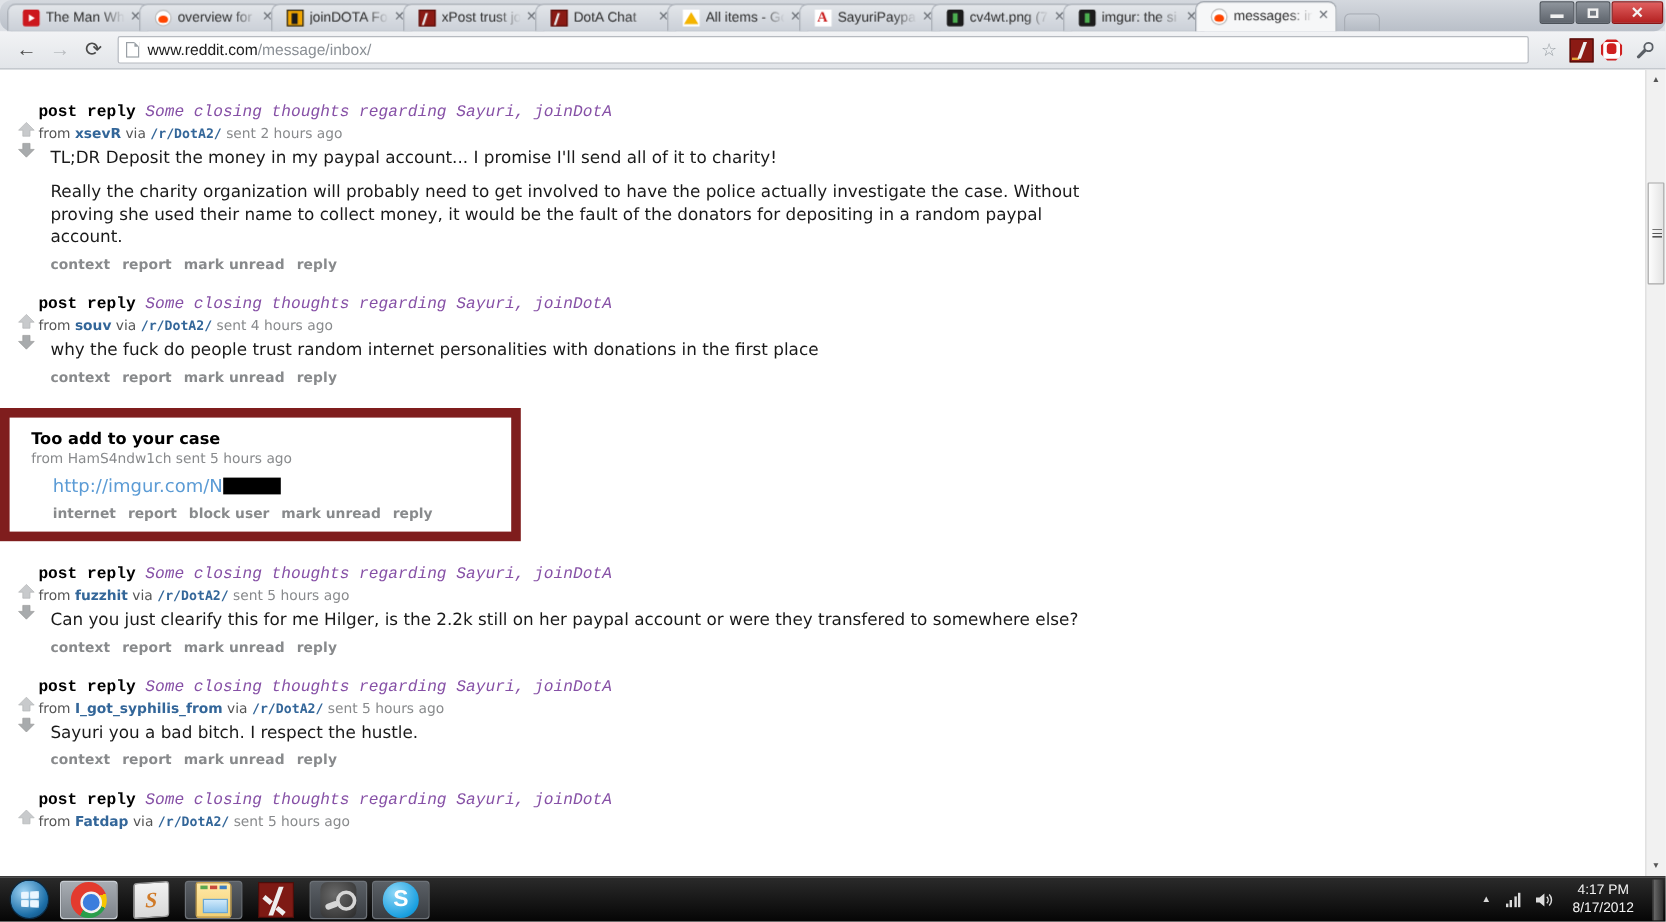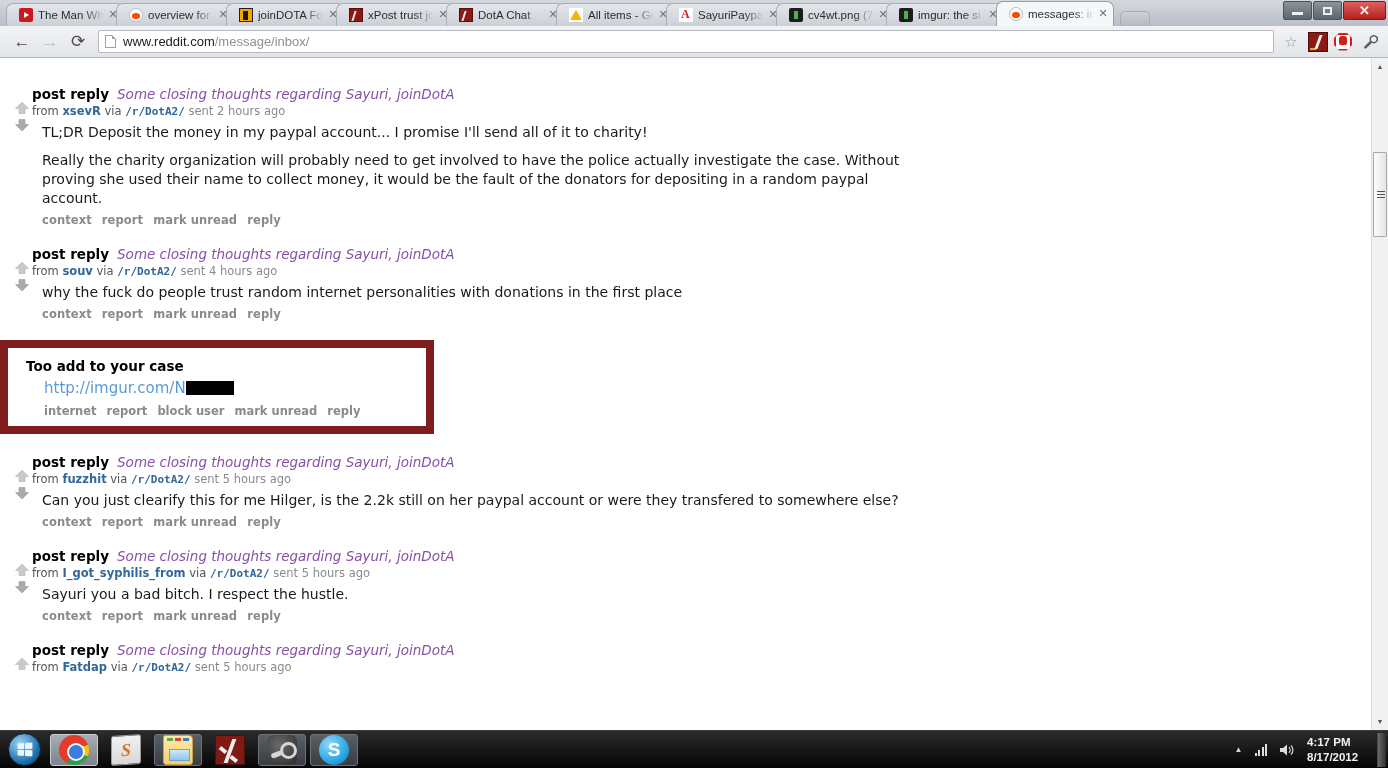--- a/index.html
+++ b/index.html
@@ -20,20 +20,21 @@
   }
 
   
   #tab-strip {
     position: relative;
     height: 26px;
     padding-left: 6px;
     background: linear-gradient(#d4d8de, #b9bfc8);
     display: flex;
     align-items: flex-end;
+    border-radius: 10px;
   }
   .tab {
     position: relative;
     height: 23px;
     width: 118px;
     margin-right: -8px;
     display: flex;
     align-items: center;
     padding: 0 4px 0 12px;
     background: linear-gradient(#e3e6ea, #cbd0d8);
@@ -217,20 +218,21 @@
     border: 8px solid #7f1d1d;
     margin-left: -14px;
     padding: 10px 0 8px 18px;
     width: 434px;
     margin-bottom: 20px;
   }
   .msg-head {
     font-size: 13.5px;
     line-height: 17px;
     padding-left: 18px;
+    font-family: Liberation Mono, monospace;
   }
   .msg-kind { font-weight: bold; color: #000; }
   .msg-subject {
     color: #8650a6;
     font-style: italic;
     margin-left: 8px;
     font-size: 13.5px;
   }
   .msg-sub {
     font-size: 11.5px;
@@ -462,27 +464,26 @@
     margin: 0 6px;
     color: #d8d8d8;
     font-size: 12px;
     display:flex; align-items:center;
   }
   .signal { display:flex; align-items:flex-end; height:12px; gap:1.5px; }
   .signal i { width:2px; background:#dcdcdc; display:block; }
   .signal i:nth-child(1){height:3px} .signal i:nth-child(2){height:6px}
   .signal i:nth-child(3){height:9px} .signal i:nth-child(4){height:12px}
   #clock {
-    text-align: left;
+    text-align: center;
     font-size: 11.5px;
     line-height: 15px;
     color: #f2f2f2;
     padding: 0 10px 0 6px;
     min-width: 74px;
-    font-weight: bold;
   }
   #show-desktop {
     width: 9px; height: 34px;
     background: linear-gradient(to right, #6a6a6a, #2e2e2e);
     border-left: 1px solid #4a4a4a;
     margin-left: 2px;
   }
 </style>
 </head>
 <body>
@@ -608,20 +609,21 @@
           </div>
           <div class="msg-head"><span class="msg-kind">post reply</span><a class="msg-subject">Some closing thoughts regarding Sayuri, joinDotA</a></div>
           <div class="msg-sub"><span class="word">from</span> <span class="author">souv</span> <span class="word">via</span> <span class="subreddit">/r/DotA2/</span>  <span>sent 4 hours ago</span></div>
           <div class="msg-body">
             <p>why the fuck do people trust random internet personalities with donations in the first place</p>
           </div>
           <div class="msg-links"><span>context</span><span>report</span><span>mark unread</span><span>reply</span></div>
         </div>
         <div class="message highlighted">
           <div class="hl-title"><span class="msg-kind">Too add to your case</span></div>
+          <div class="hl-sub"><span class="word">from</span> <span class="author">HamS4ndw1ch</span>  <span>sent 5 hours ago</span></div>
           <div class="msg-body hl-body"><a class="hl-link">http://imgur.com/N</a><span class="redaction"></span></div>
           <div class="hl-links"><span>internet</span><span>report</span><span>block user</span><span>mark unread</span><span>reply</span></div>
         </div>
         <div class="message">
           <div class="arrow-up">
             <svg width="16" height="14" viewBox="0 0 16 14">
               <path d="M8 1 14.5 7.5H11v5H5v-5H1.5z" fill="#c8cacc" stroke="#b4b6b8" stroke-width="0.6"></path>
             </svg>
           </div>
           <div class="arrow-down">

